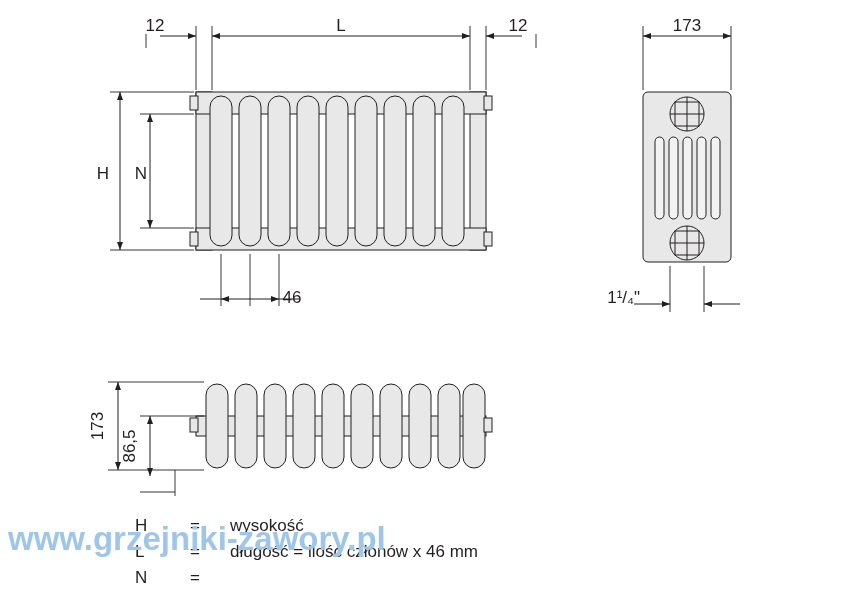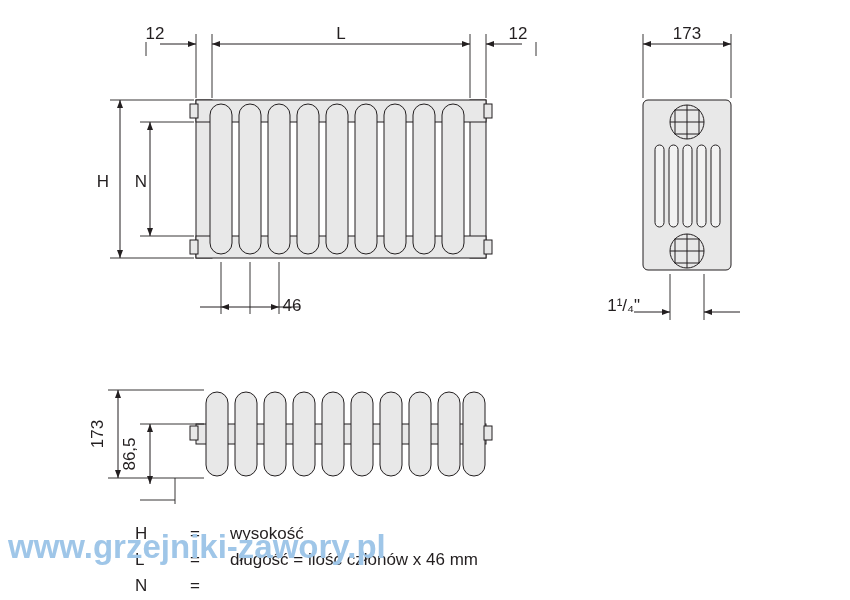--- a/index.html
+++ b/index.html
@@ -10,21 +10,21 @@
   body {
     width: 850px;
     height: 600px;
     position: relative;
     overflow: hidden;
     font-family: "Liberation Sans", sans-serif;
     color: #000;
   }
   .canvas {
     position: absolute;
-    left: 0; top: 12px;
+    left: 0; top: 4px;
     width: 850px;
     height: 520px;
   }
   svg.diagram {
     position: absolute;
     left: 0; top: 0;
     width: 850px;
     height: 600px;
   }
   .watermark {

